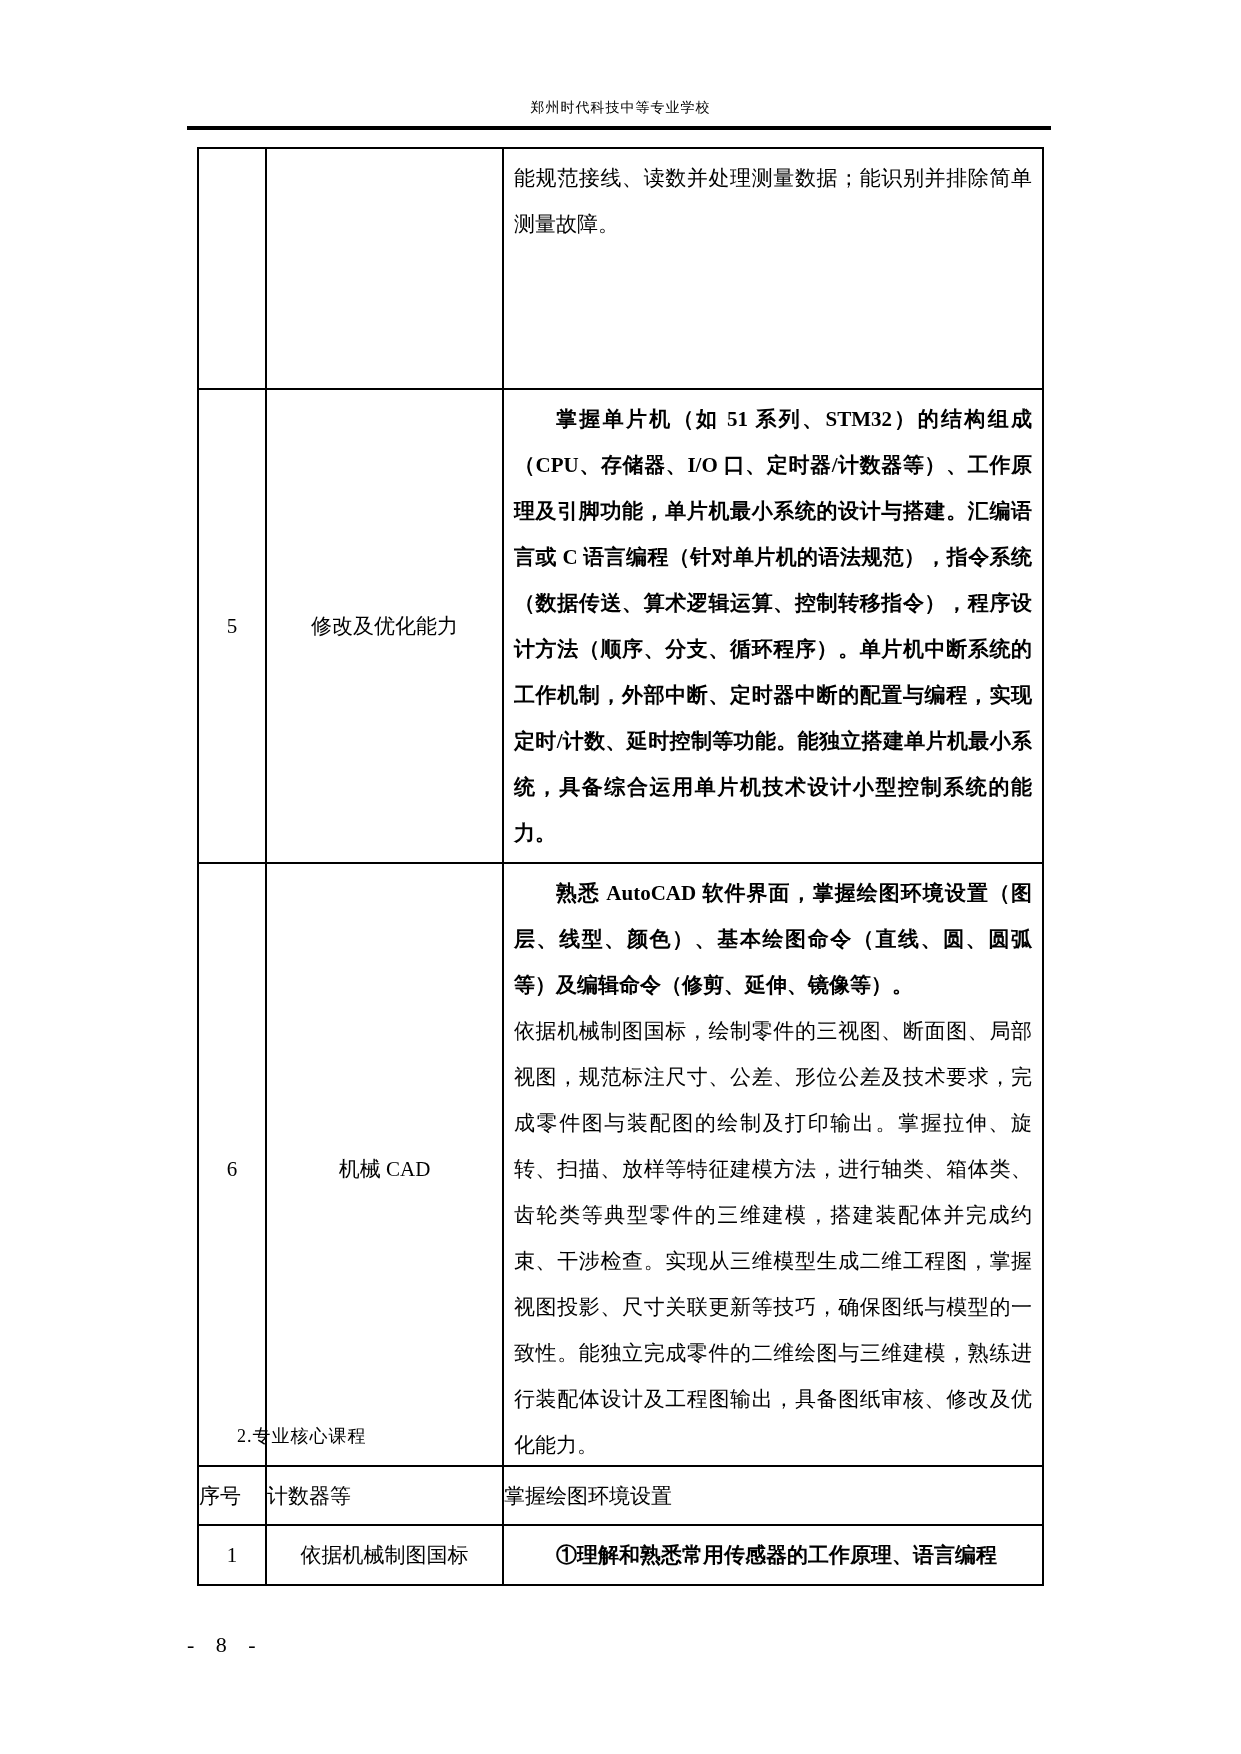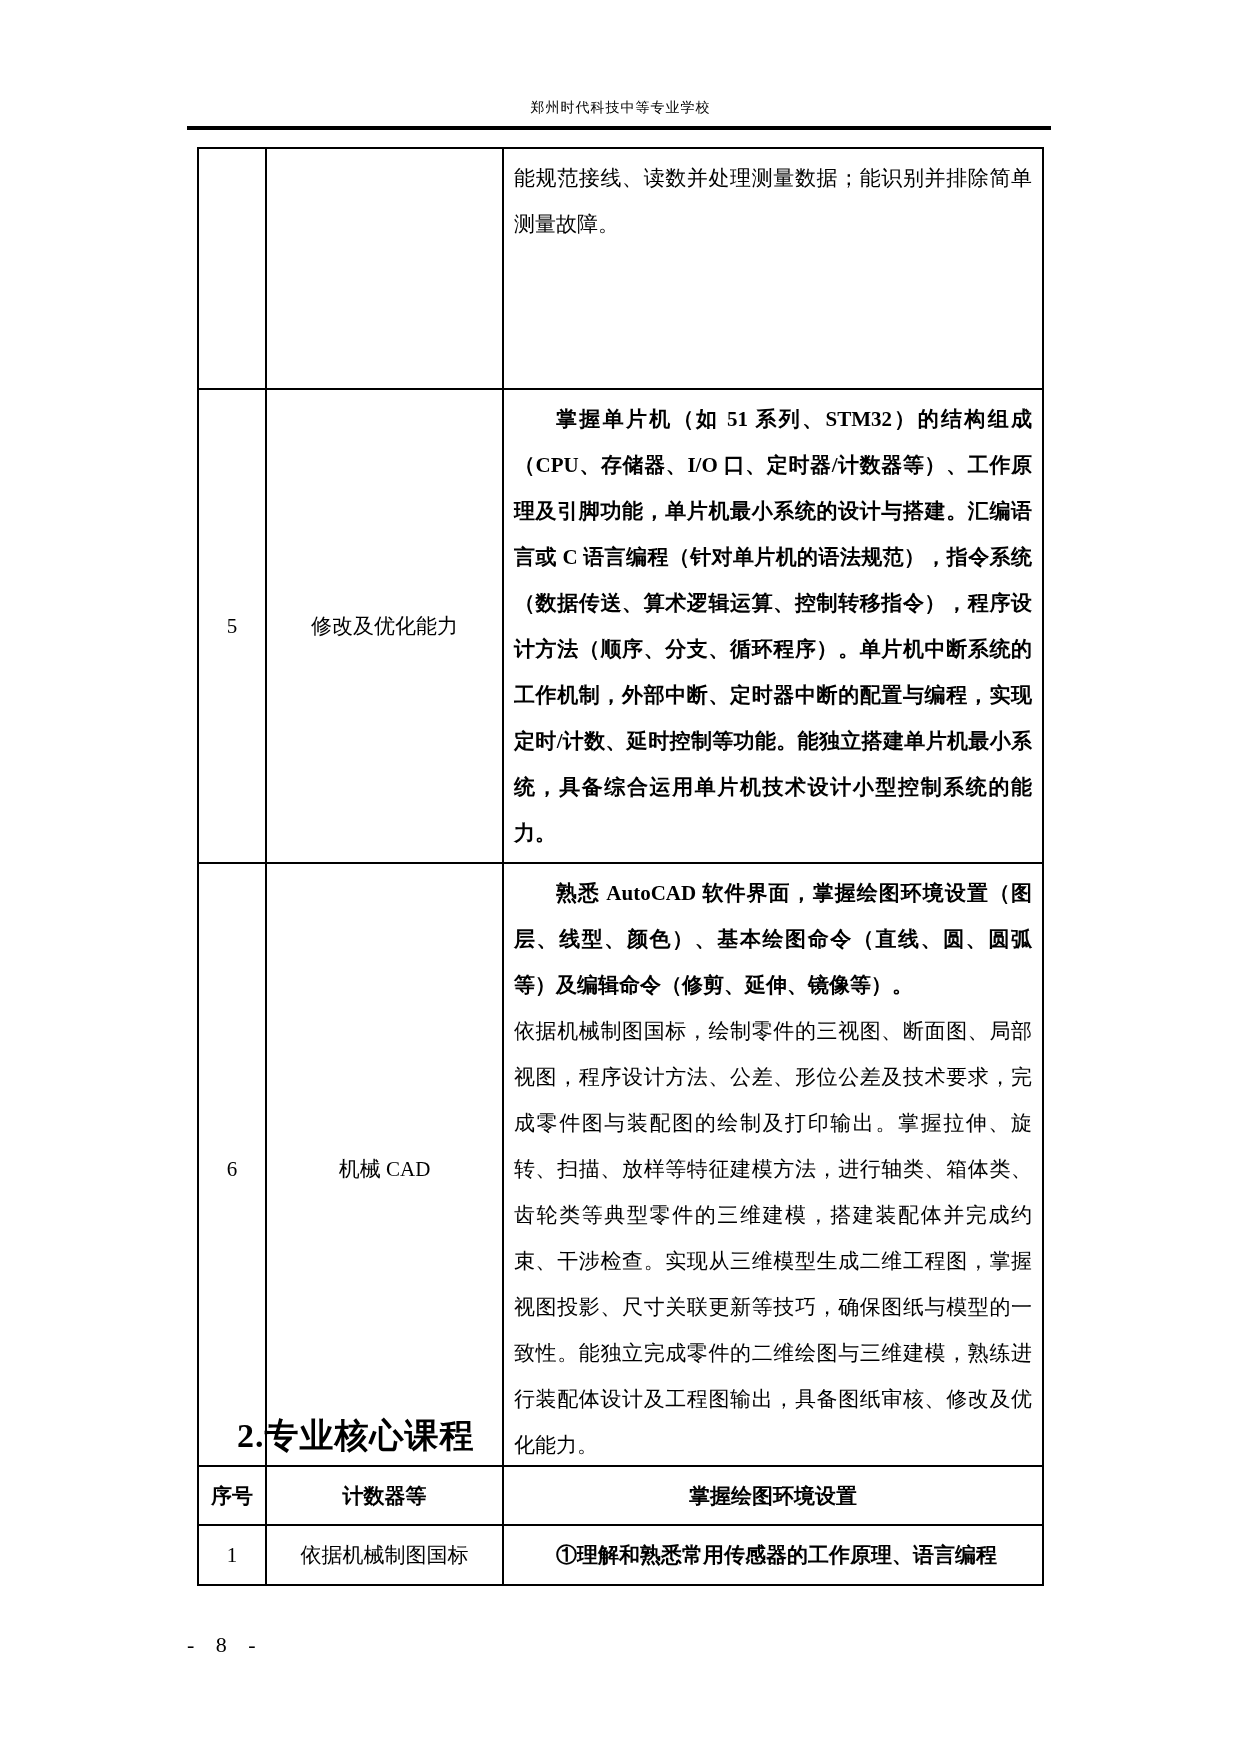--- a/index.html
+++ b/index.html
@@ -25,25 +25,25 @@
   td.content{
     vertical-align:middle;padding:6px 10px;font-size:21px;line-height:46px;
     text-align:justify;text-justify:inter-character;
   }
   td.valign-top{vertical-align:top;}
   .t1 tr.r0{height:241px;}
   .t1 tr.r5{height:441px;}
   .t1 tr.r6{height:584px;}
   .t2 tr.head{height:59px;}
   .t2 tr.data{height:50px;}
-  .t2 th{font-size:21px;font-weight:bold;text-align:center;vertical-align:middle;margin-top:34px;}
+  .t2 th{font-size:21px;font-weight:normal;text-align:left;vertical-align:middle;margin-top:34px;}
   p.para{margin:0;}
   p.indent{text-indent:2em;font-weight:bold;}
   .section-heading{
-    position:absolute;left:237px;top:1420px;font-size:34px;font-weight:bold;
+    position:absolute;left:237px;top:1420px;font-size:18px;font-weight:normal;
     line-height:32px;letter-spacing:1px;
   }
   .footer{
     position:absolute;left:187px;top:1632px;font-size:22px;
     letter-spacing:5px;word-spacing:6px;
   }
 </style>
 </head>
 <body>
 
@@ -71,21 +71,21 @@
         <td class="name">修改及优化能力</td>
         <td class="content">
           <p class="para indent">掌握单片机（如 51 系列、STM32）的结构组成（CPU、存储器、I/O 口、定时器/计数器等）、工作原理及引脚功能，单片机最小系统的设计与搭建。汇编语言或 C 语言编程（针对单片机的语法规范），指令系统（数据传送、算术逻辑运算、控制转移指令），程序设计方法（顺序、分支、循环程序）。单片机中断系统的工作机制，外部中断、定时器中断的配置与编程，实现定时/计数、延时控制等功能。能独立搭建单片机最小系统，具备综合运用单片机技术设计小型控制系统的能力。</p>
         </td>
       </tr>
       <tr class="r6">
         <td class="no">6</td>
         <td class="name">机械 CAD</td>
         <td class="content">
           <p class="para indent">熟悉 AutoCAD 软件界面，掌握绘图环境设置（图层、线型、颜色）、基本绘图命令（直线、圆、圆弧等）及编辑命令（修剪、延伸、镜像等）。</p>
-          <p class="para">依据机械制图国标，绘制零件的三视图、断面图、局部视图，程序设计方法、公差、形位公差及技术要求，完成零件图与装配图的绘制及打印输出。掌握拉伸、旋转、扫描、放样等特征建模方法，进行轴类、箱体类、齿轮类等典型零件的三维建模，搭建装配体并完成约束、干涉检查。实现从三维模型生成二维工程图，掌握视图投影、尺寸关联更新等技巧，确保图纸与模型的一致性。能独立完成零件的二维绘图与三维建模，熟练进行装配体设计及工程图输出，具备图纸审核、修改及优化能力。</p>
+          <p class="para">依据机械制图国标，绘制零件的三视图、断面图、局部视图，规范标注尺寸、公差、形位公差及技术要求，完成零件图与装配图的绘制及打印输出。掌握拉伸、旋转、扫描、放样等特征建模方法，进行轴类、箱体类、齿轮类等典型零件的三维建模，搭建装配体并完成约束、干涉检查。实现从三维模型生成二维工程图，掌握视图投影、尺寸关联更新等技巧，确保图纸与模型的一致性。能独立完成零件的二维绘图与三维建模，熟练进行装配体设计及工程图输出，具备图纸审核、修改及优化能力。</p>
         </td>
       </tr>
     </tbody>
   </table>
 
   <div class="section-heading">2.专业核心课程</div>
 
   <table class="t2">
     <colgroup>
         <col class="c-no">

